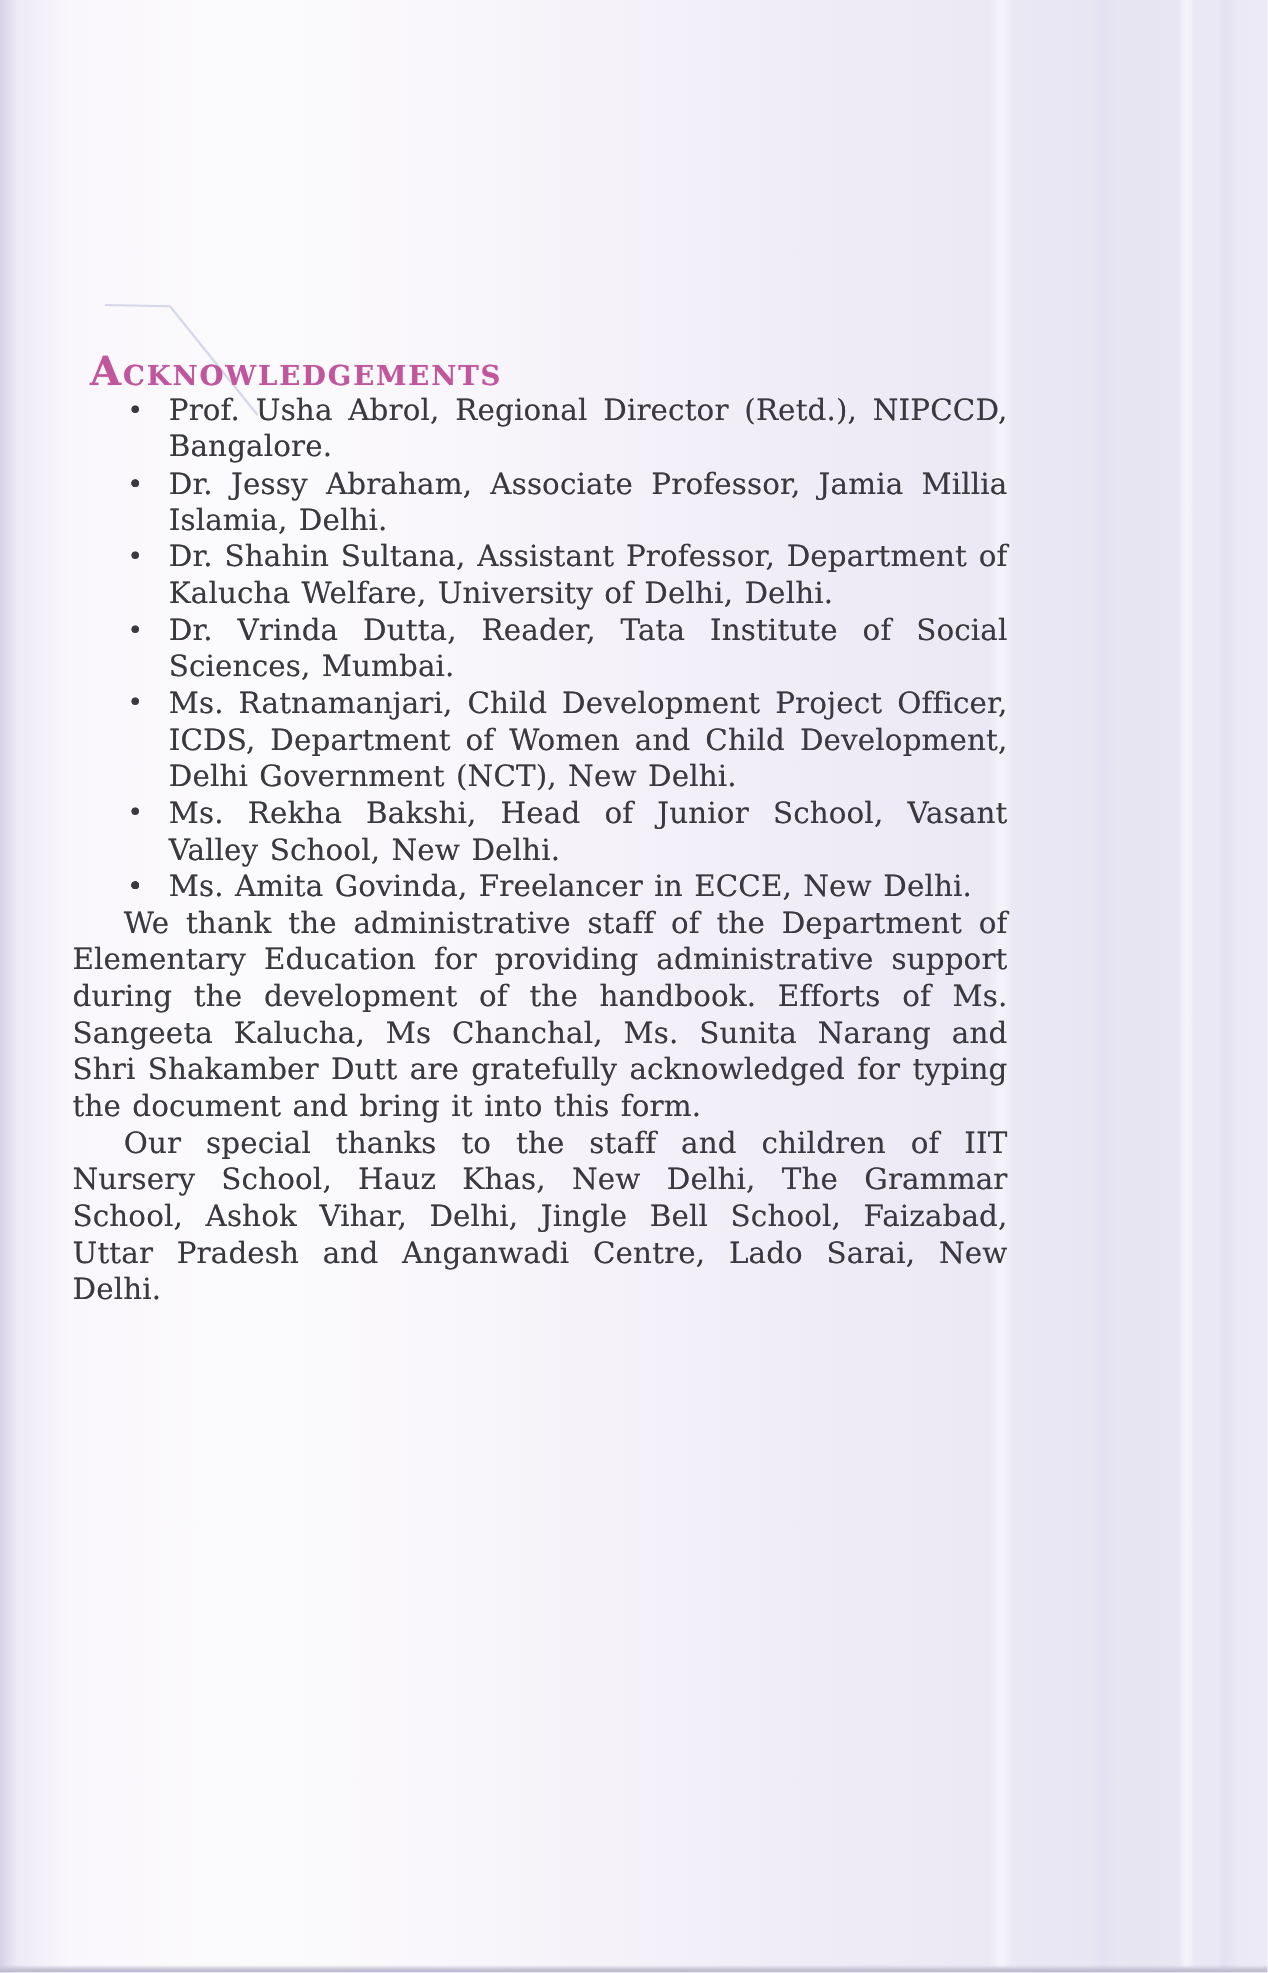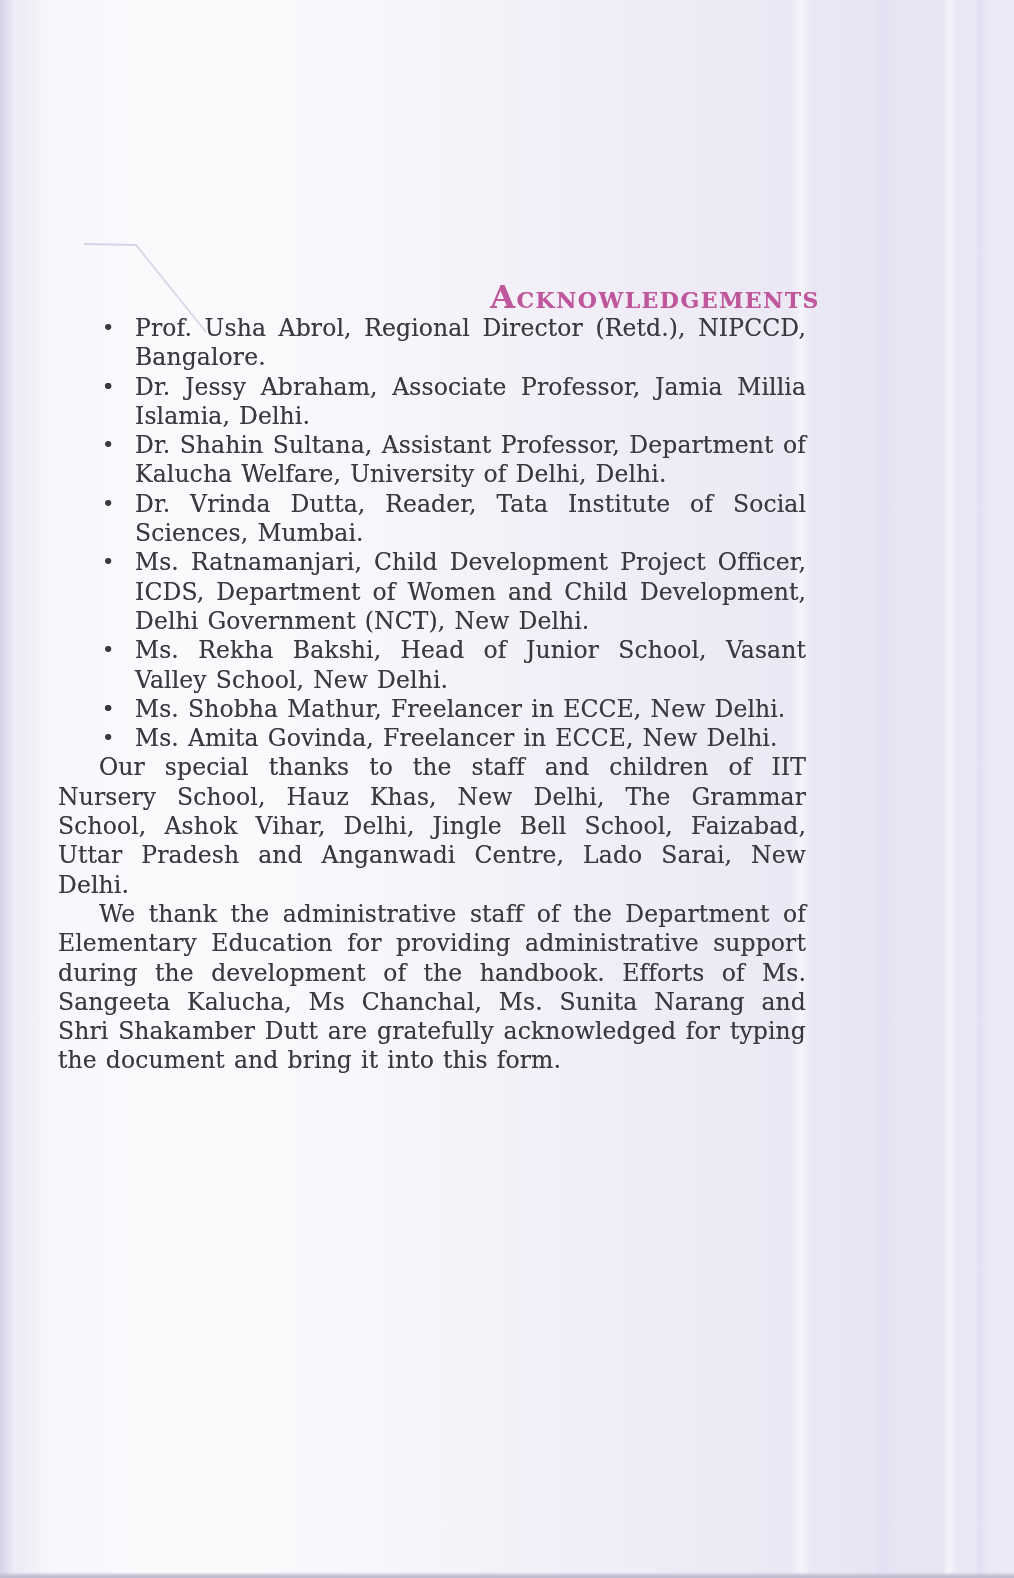--- a/index.html
+++ b/index.html
@@ -45,21 +45,21 @@
     font-size: 23.5px;
     line-height: 29.3px;
     text-align: justify;
     word-spacing: 1.5px;
     letter-spacing: 0.1px;
     text-shadow: 0 0 0.5px rgba(58,57,62,0.55);
   }
   h1.title {
     margin: 0;
     padding-top: 280px;
-    text-align: right;
+    text-align: left;
     transform: translateX(14px);
     font-variant: small-caps;
     font-weight: bold;
     font-size: 32px;
     line-height: 34px;
     letter-spacing: 1.5px;
     color: #c0569c;
     text-shadow: 0 0 0.6px rgba(192,86,156,0.55);
   }
   p.intro { margin: 66px 0 0 0; }
@@ -96,23 +96,23 @@
 
   <ul class="participants">
     <li><span class="bullet">•</span><span>Prof. Usha Abrol, Regional Director (Retd.), NIPCCD, Bangalore.</span></li>
     <li><span class="bullet">•</span></li>
     <li><span class="bullet">•</span><span>Dr. Jessy Abraham, Associate Professor, Jamia Millia Islamia, Delhi.</span></li>
     <li><span class="bullet">•</span><span>Dr. Shahin Sultana, Assistant Professor, Department of Kalucha Welfare, University of Delhi, Delhi.</span></li>
     <li><span class="bullet">•</span><span>Dr. Vrinda Dutta, Reader, Tata Institute of Social Sciences, Mumbai.</span></li>
     <li><span class="bullet">•</span><span>Ms. Ratnamanjari, Child Development Project Officer, ICDS, Department of Women and Child Development, Delhi Government (NCT), New Delhi.</span></li>
     <li><span class="bullet">•</span><span>Ms. Rekha Bakshi, Head of Junior School, Vasant Valley School, New Delhi.</span></li>
     <li><span class="bullet">•</span></li>
-    <li><span class="bullet">•</span><span>Ms. Shobha Mathur, Freelancer in ECCE, New Delhi.</span></li>
+    <li><span class="bullet">•</span></li>
     <li><span class="bullet">•</span><span>Ms. Amita Govinda, Freelancer in ECCE, New Delhi.</span></li>
   </ul>
 
+  <p class="body-para">We thank the administrative staff of the Department of Elementary Education for providing administrative support during the development of the handbook. Efforts of Ms. Sangeeta Kalucha, Ms Chanchal, Ms. Sunita Narang and Shri Shakamber Dutt are gratefully acknowledged for typing the document and bring it into this form.</p>
+
   <p class="body-para">Our special thanks to the staff and children of IIT Nursery School, Hauz Khas, New Delhi, The Grammar School, Ashok Vihar, Delhi, Jingle Bell School, Faizabad, Uttar Pradesh and Anganwadi Centre, Lado Sarai, New Delhi.</p>
-
-  <p class="body-para">We thank the administrative staff of the Department of Elementary Education for providing administrative support during the development of the handbook. Efforts of Ms. Sangeeta Kalucha, Ms Chanchal, Ms. Sunita Narang and Shri Shakamber Dutt are gratefully acknowledged for typing the document and bring it into this form.</p>
 
 </div>
 
 <div class="bottom-edge"></div>
 
 </body></html>

